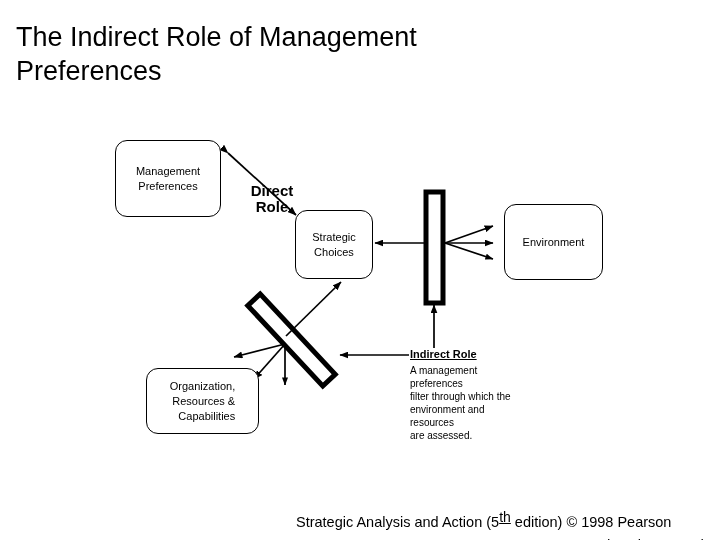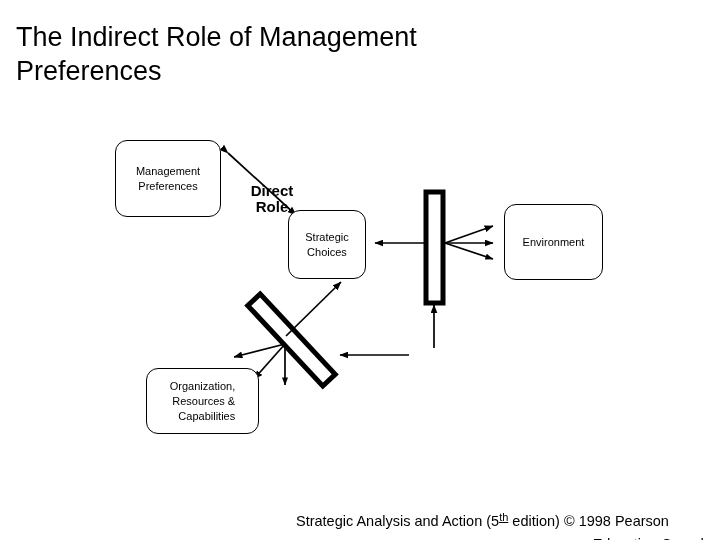--- a/index.html
+++ b/index.html
@@ -61,21 +61,21 @@
     font-weight: normal;
     line-height: 15px;
     white-space: pre-line;
   }
 
   #node-management-preferences {
     left: 115px; top: 140px;
     width: 106px; height: 77px;
   }
   #node-strategic-choices {
-    left: 288px; top: 210px;
+    left: 295px; top: 210px;
     width: 78px; height: 69px; border-radius: 12px;
   }
   #node-environment {
     left: 496px; top: 204px;
     width: 99px; height: 76px; margin-left: 8px;
   }
   #node-organization {
     left: 146px; top: 368px;
     width: 113px; height: 66px; text-align: right;
   }
@@ -124,21 +124,21 @@
     font-size: 14.5px;
     line-height: 23px;
     text-align: left;
     color: #000000;
   }
   #footer-line-2 {
     text-align: right;
     padding-right: 4px;
   }
   .sup {
-    font-size: 11px;
+    font-size: 14px;
     vertical-align: 5px;
     text-decoration: underline;
   }
 </style>
 </head>
 <body>
 
 <div id="slide">
 
   <div id="slide-title">The Indirect Role of Management
@@ -203,19 +203,28 @@
 
   <div class="node-box" id="node-environment">Environment</div>
 
   <div class="node-box" id="node-organization">Organization,
 Resources &amp;
 Capabilities</div>
 
   <div class="free-label" id="label-direct-role">Direct
 Role</div>
 
+  <div id="indirect-role-block">
+    <div id="indirect-role-heading">Indirect Role</div>
+    <div id="indirect-role-body">A management
+preferences
+filter through which the
+environment and
+resources
+are assessed.</div>
+  </div>
 
   <div id="footer">
     <div id="footer-line-1"><span>Strategic Analysis and Action (5</span><span class="sup">th</span><span> edition) © 1998 Pearson</span></div>
     <div id="footer-line-2">Education Canada</div>
   </div>
 
 </div>
 
 </body></html>

